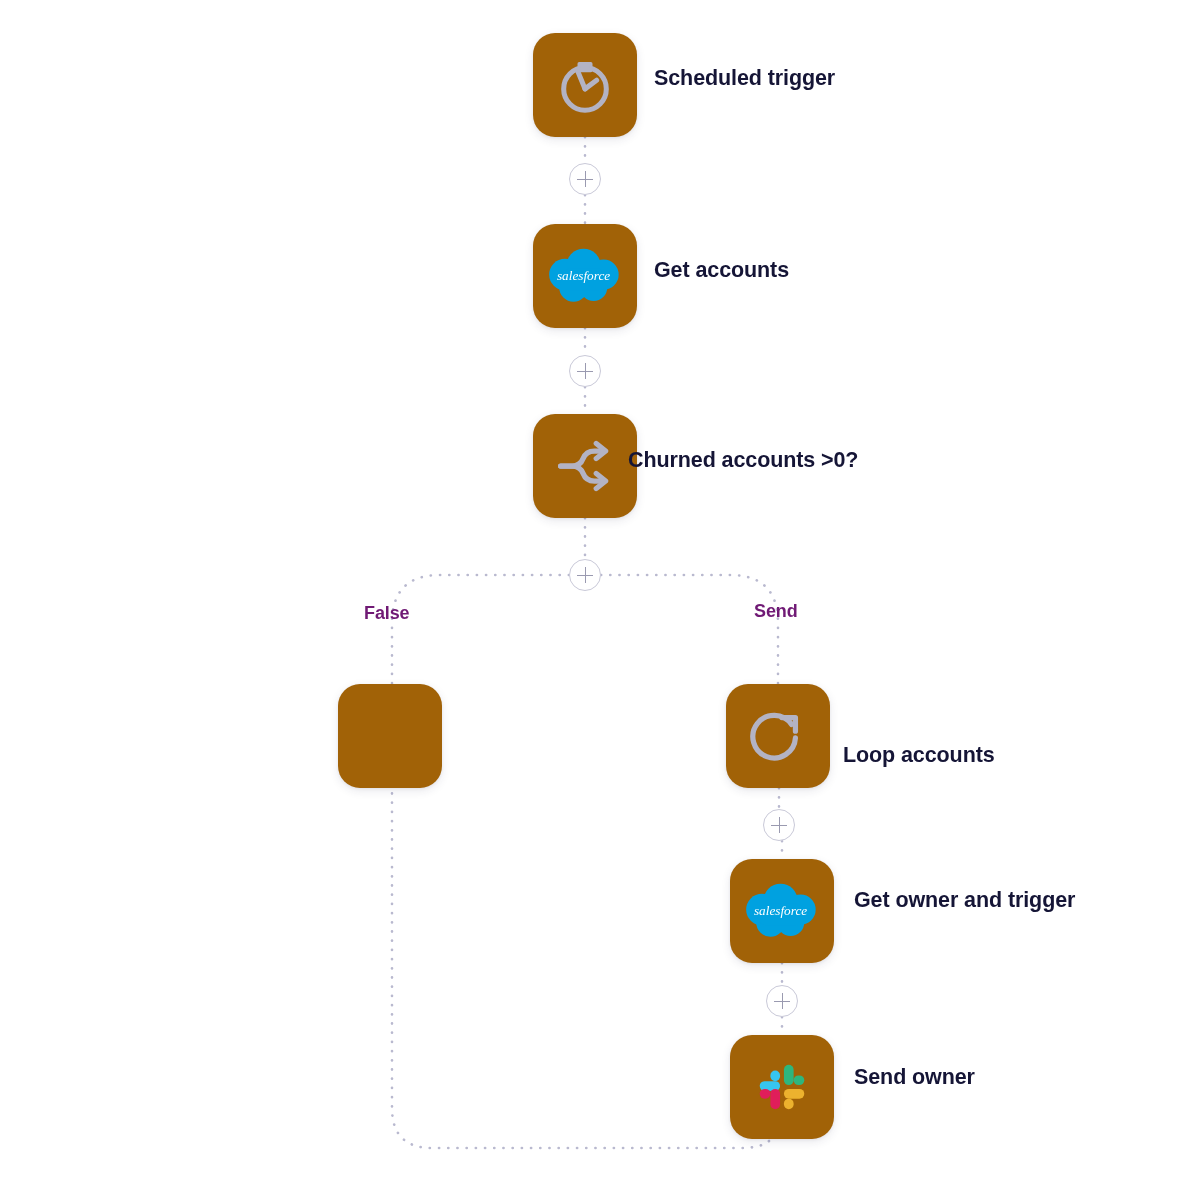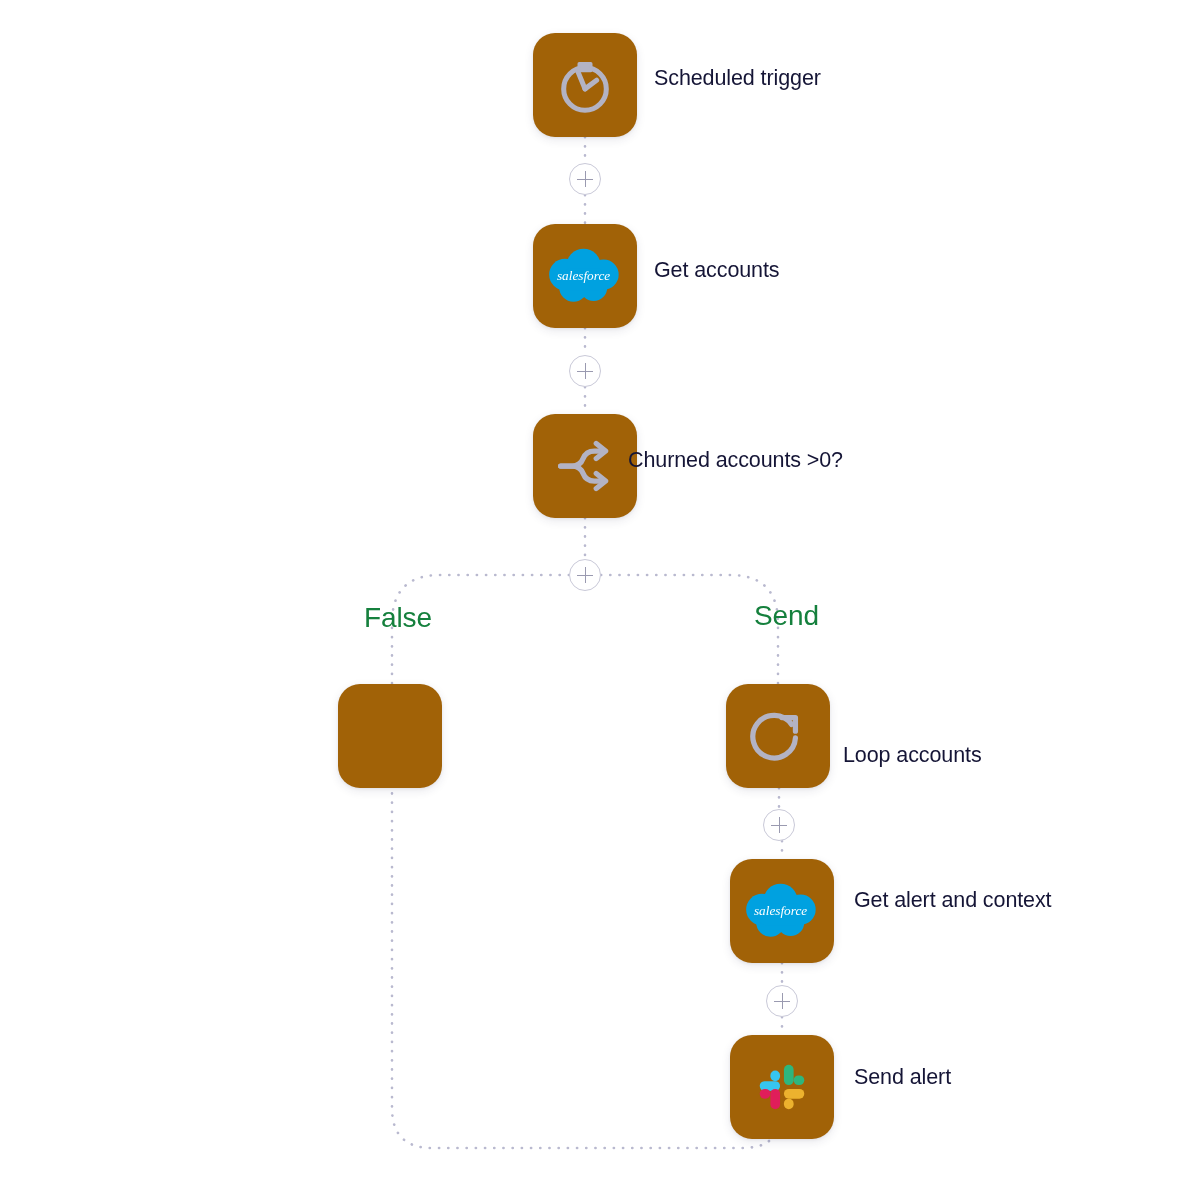--- a/index.html
+++ b/index.html
@@ -35,30 +35,30 @@
     box-shadow: 0 3px 10px rgba(40, 42, 80, 0.10),
                 0 1px 3px rgba(40, 42, 80, 0.07);
     display: flex;
     align-items: center;
     justify-content: center;
   }
   .node-label {
     position: absolute;
     color: #151536;
     font-size: 21.5px;
-    font-weight: 400;
+    font-weight: 700;
     letter-spacing: -0.1px;
     white-space: nowrap;
     line-height: 1;
   }
   .branch-label {
     position: absolute;
-    color: #15803d;
-    font-size: 28px;
-    font-weight: 400;
+    color: #701a75;
+    font-size: 18px;
+    font-weight: 700;
     letter-spacing: -0.1px;
     white-space: nowrap;
     line-height: 1;
   }
   .plus-btn {
     position: absolute;
     width: 32px;
     height: 32px;
     border: 1px solid #c9c9d8;
     border-radius: 50%;
@@ -170,41 +170,41 @@
           <circle cx="58" cy="28" r="24"></circle>
           <circle cx="86" cy="40" r="21"></circle>
           <circle cx="44" cy="58" r="20"></circle>
           <circle cx="72" cy="58" r="19"></circle>
           <rect x="26" y="32" width="66" height="30" rx="12"></rect>
         </g>
         <text x="58" y="47" text-anchor="middle" fill="#ffffff" font-family="Liberation Serif, serif" font-style="italic" font-size="18.5" font-weight="400">salesforce</text>
       </svg>
     </span>
   </div>
-  <div class="node-label" style="left:854px; top:890px;">Get alert and context</div>
+  <div class="node-label" style="left:854px; top:890px;">Get owner and trigger</div>
 
   <div class="node" style="left:730px; top:1035px; width:104px; height:104px;">
     <span>
       <svg class="icon-svg" width="62" height="62" viewBox="0 0 64 64">
 
         <rect x="9" y="26" width="21" height="10" rx="5" fill="#36C5F0"></rect>
         <rect x="20" y="15" width="10" height="11" rx="5" fill="#36C5F0"></rect>
 
         <rect x="34" y="9" width="10" height="21" rx="5" fill="#2EB67D"></rect>
         <rect x="44" y="20" width="11" height="10" rx="5" fill="#2EB67D"></rect>
 
         <rect x="34" y="34" width="21" height="10" rx="5" fill="#ECB22E"></rect>
         <rect x="34" y="44" width="10" height="11" rx="5" fill="#ECB22E"></rect>
 
         <rect x="20" y="34" width="10" height="21" rx="5" fill="#E01E5A"></rect>
         <rect x="9" y="34" width="11" height="10" rx="5" fill="#E01E5A"></rect>
       </svg>
     </span>
   </div>
-  <div class="node-label" style="left:854px; top:1067px;">Send alert</div>
+  <div class="node-label" style="left:854px; top:1067px;">Send owner</div>
 
   <div class="branch-label" style="left:364px; top:604px;">False</div>
   <div class="branch-label" style="left:754px; top:602px;">Send</div>
 
   <div class="plus-btn" style="left:569px; top:163px;"></div>
   <div class="plus-btn" style="left:569px; top:355px;"></div>
   <div class="plus-btn" style="left:569px; top:559px;"></div>
   <div class="plus-btn" style="left:763px; top:809px;"></div>
   <div class="plus-btn" style="left:766px; top:985px;"></div>
 

